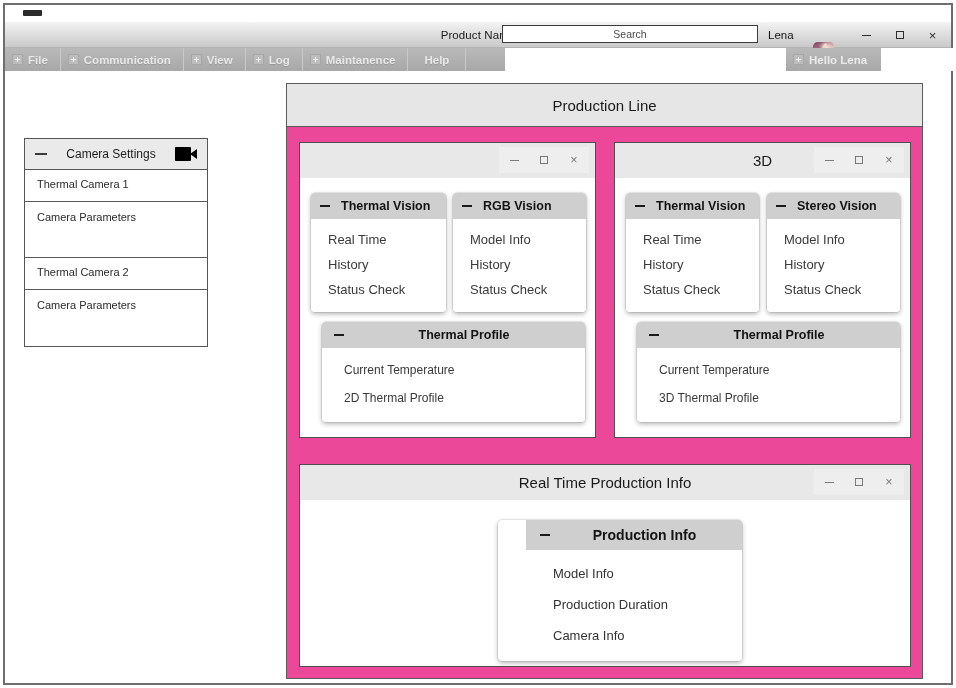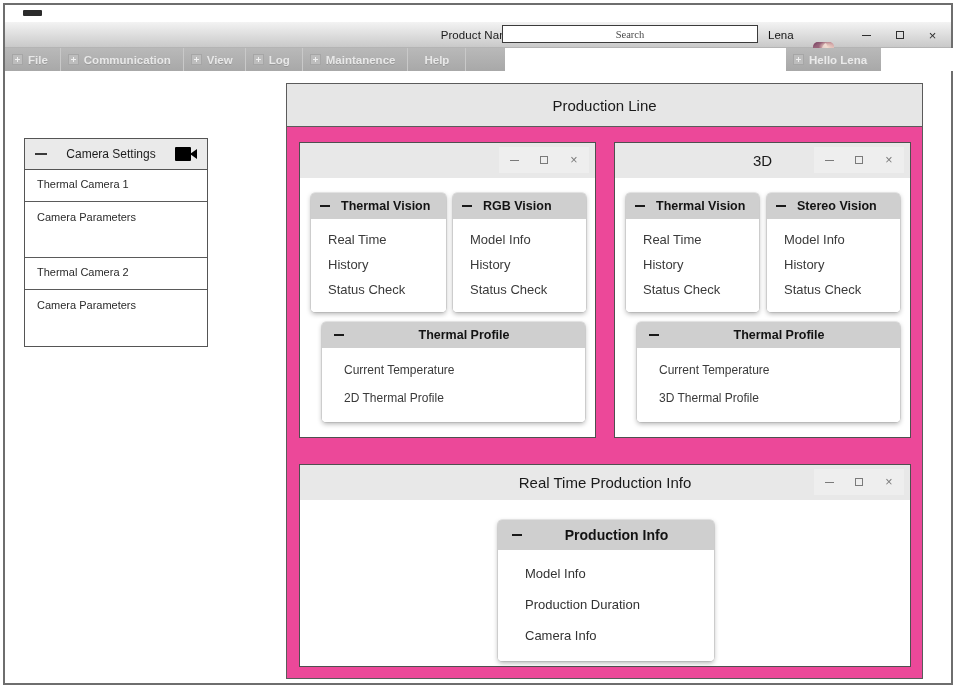--- a/index.html
+++ b/index.html
@@ -76,21 +76,21 @@
   }
   .search-box {
     position: absolute;
     left: 497px;
     top: 3px;
     width: 256px;
     height: 18px;
     background: #ffffff;
     border: 1px solid #3b3b3b;
     box-sizing: border-box;
-    font-family: Liberation Serif, serif;
+    font-family: Liberation Sans, sans-serif;
     font-size: 10.5px;
     color: #3c3c3c;
     text-align: center;
     padding: 4px;
     outline: none;
   }
   .search-box::placeholder {
     color: #4a4a4a;
     opacity: 1;
   }
@@ -665,21 +665,21 @@
                 </span>
               <span class="iw-btn">
                   <span class="iw-max"></span>
                 </span>
               <span class="iw-btn">
                   <span class="iw-close">×</span>
                 </span>
             </span>
           </div>
           <div class="inner-body">
-            <div class="sub-card" style="left:198px; top:20px; width:216px;">
+            <div class="sub-card" style="left:198px; top:20px; width:216px;padding-left:28px;">
               <div class="sub-head wide" style="height:30px; font-size:14px; padding:0 14px;">
                 <span class="m"></span>
                 <span class="sh-title">Production Info</span>
               </div>
               <div class="sub-list xl">
                 <div class="li">Model Info</div>
                 <div class="li">Production Duration</div>
                 <div class="li">Camera Info</div>
               </div>
             </div>

